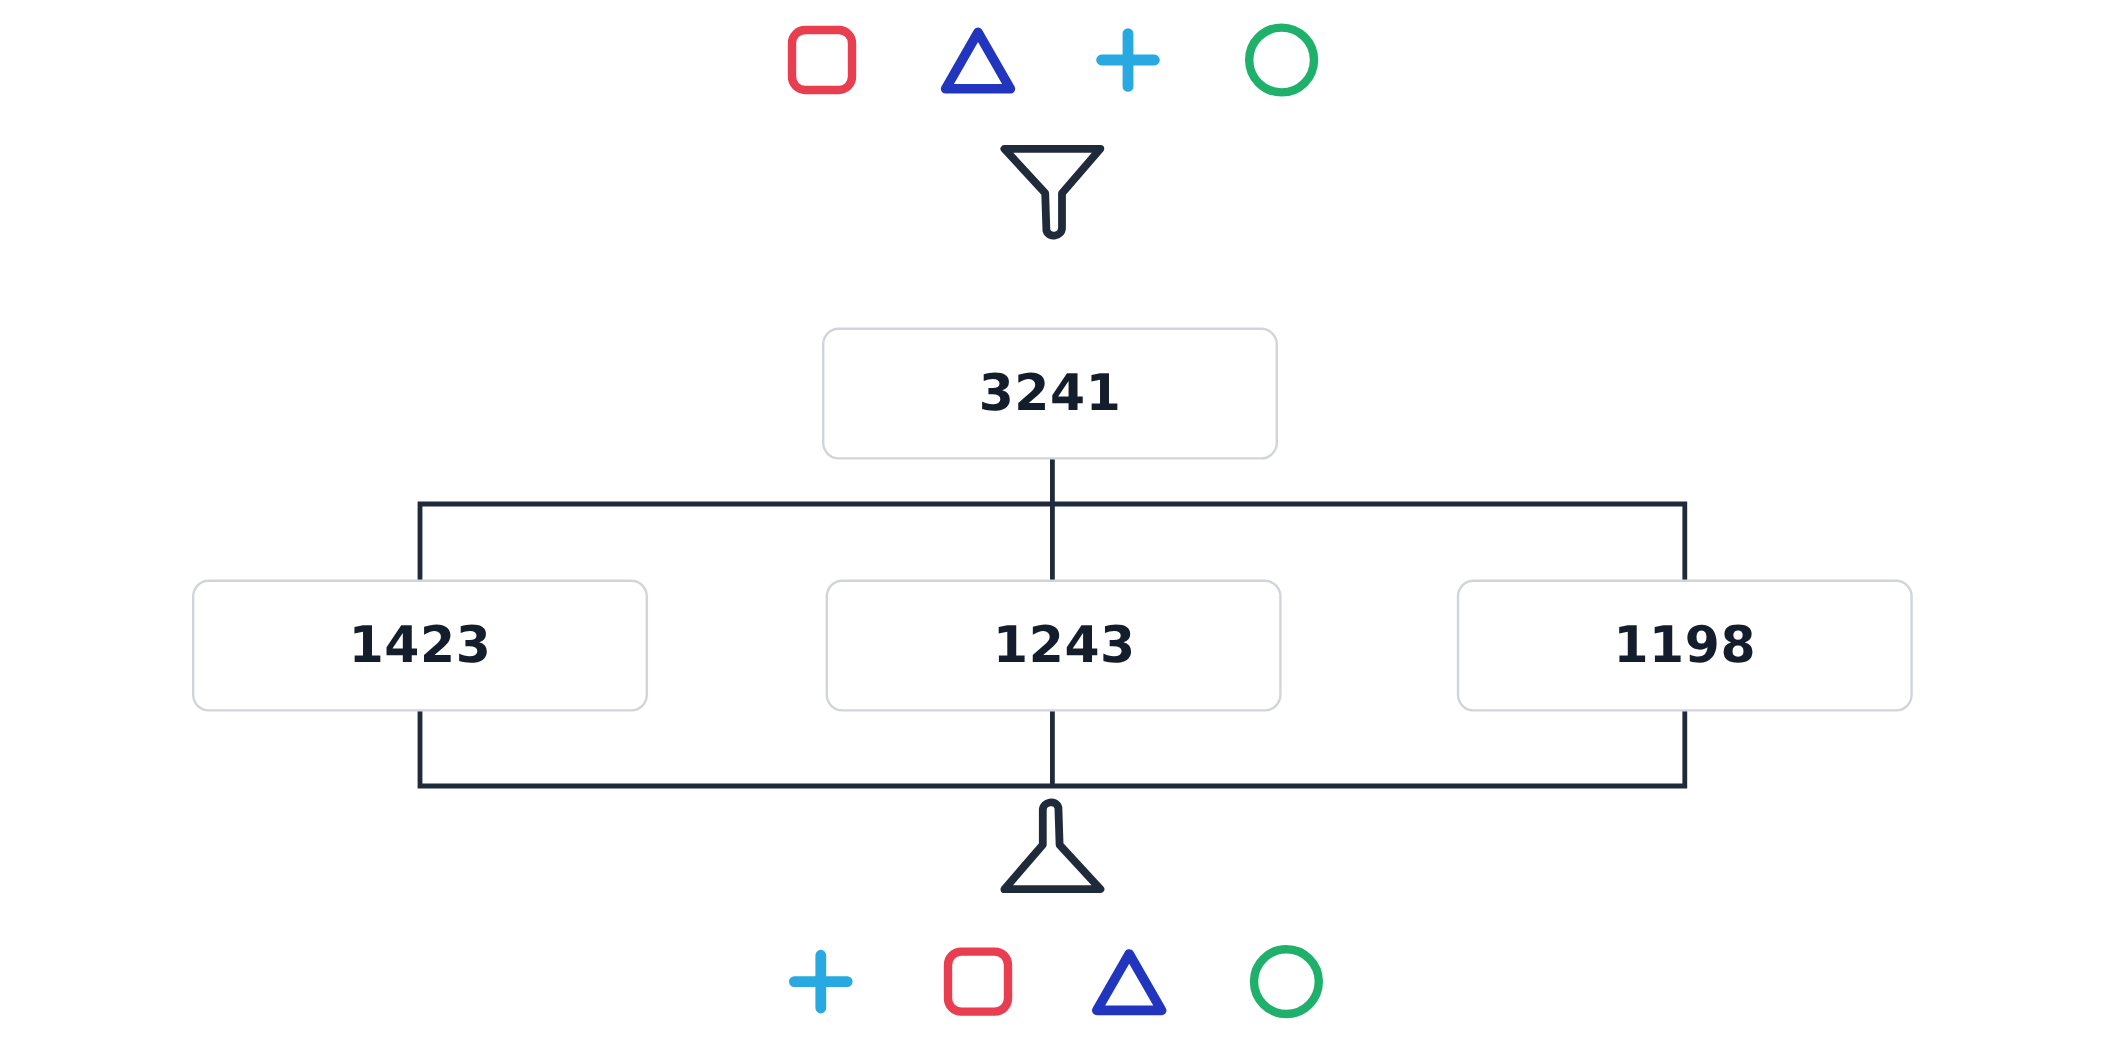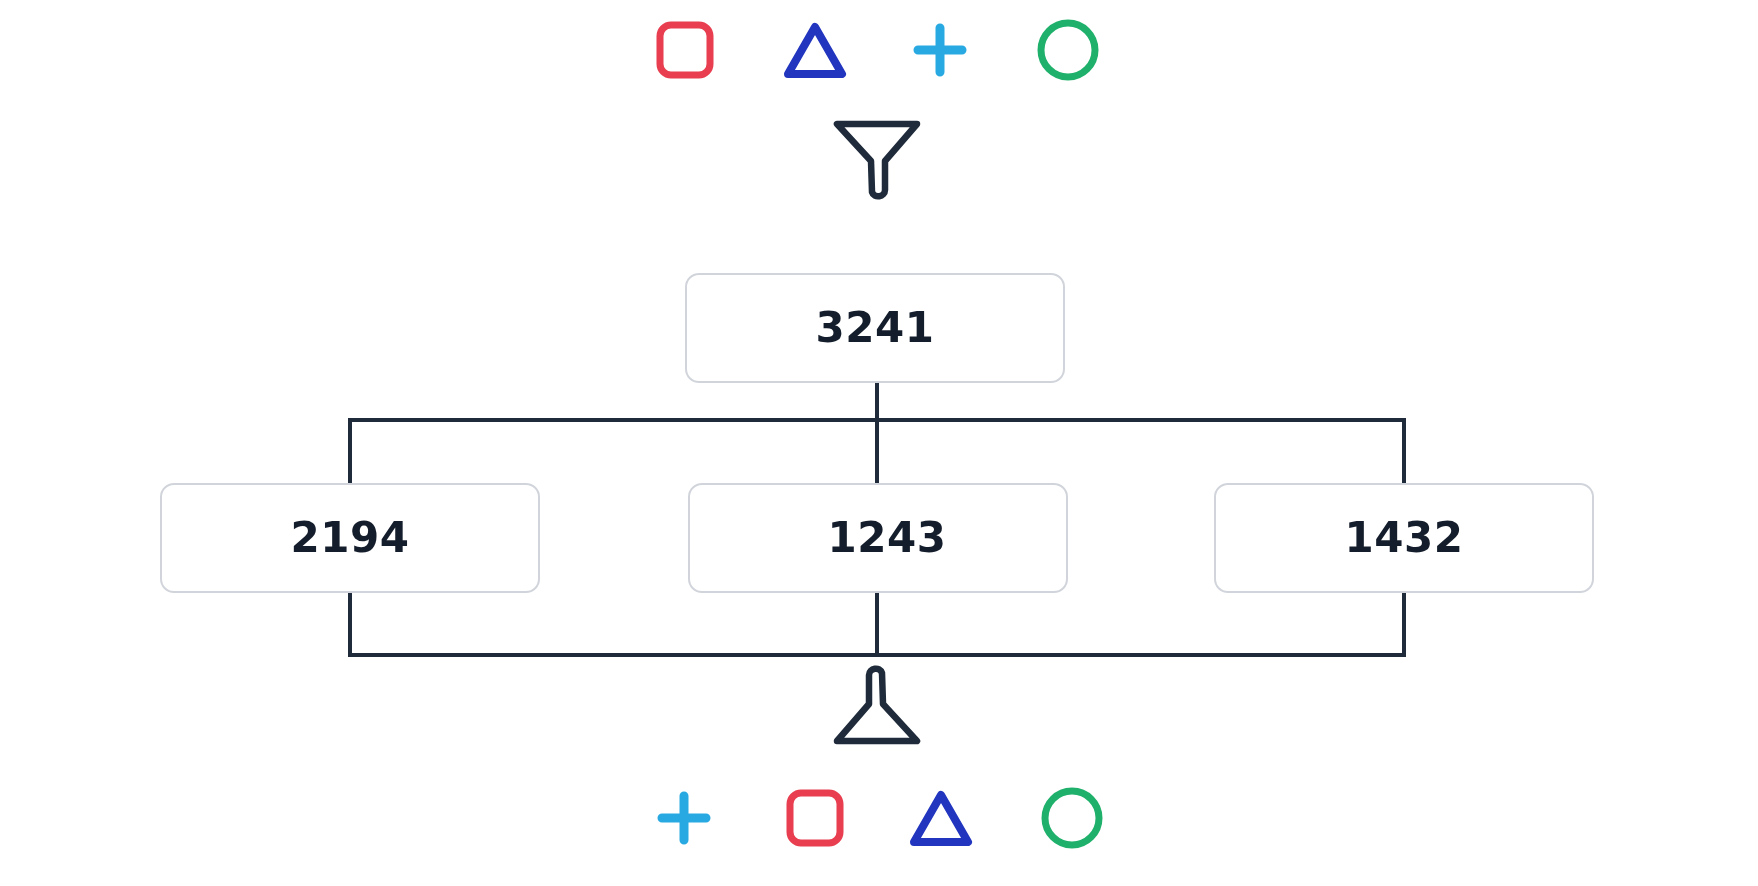--- a/index.html
+++ b/index.html
@@ -108,29 +108,29 @@
     <svg width="96" height="90" viewBox="0 0 96 90">
       <path d="M8 7 L88 7 L56 44 L56 73 C56 80 45 82 43 75 L42 44 Z" fill="none" stroke-width="6.5" stroke-linejoin="round" stroke-linecap="round" stroke="#1f2b3b"></path>
     </svg>
   </div>
 
   <div class="node node-root">
     <span class="node-value">3241</span>
   </div>
 
   <div class="node node-child1">
-    <span class="node-value">2194</span>
+    <span class="node-value">1423</span>
   </div>
 
   <div class="node node-child2">
     <span class="node-value">1243</span>
   </div>
 
   <div class="node node-child3">
-    <span class="node-value">1432</span>
+    <span class="node-value">1198</span>
   </div>
 
   <div class="funnel-wrap bottom-funnel">
     <svg width="96" height="90" viewBox="0 0 96 90">
       <path d="M8 7 L88 7 L56 44 L56 73 C56 80 45 82 43 75 L42 44 Z" fill="none" stroke-width="6.5" stroke-linejoin="round" stroke-linecap="round" stroke="#1f2b3b"></path>
     </svg>
   </div>
 
   <div class="shape-row bottom">
     <svg class="shape-icon" style="left:652px" viewBox="0 0 64 64">

